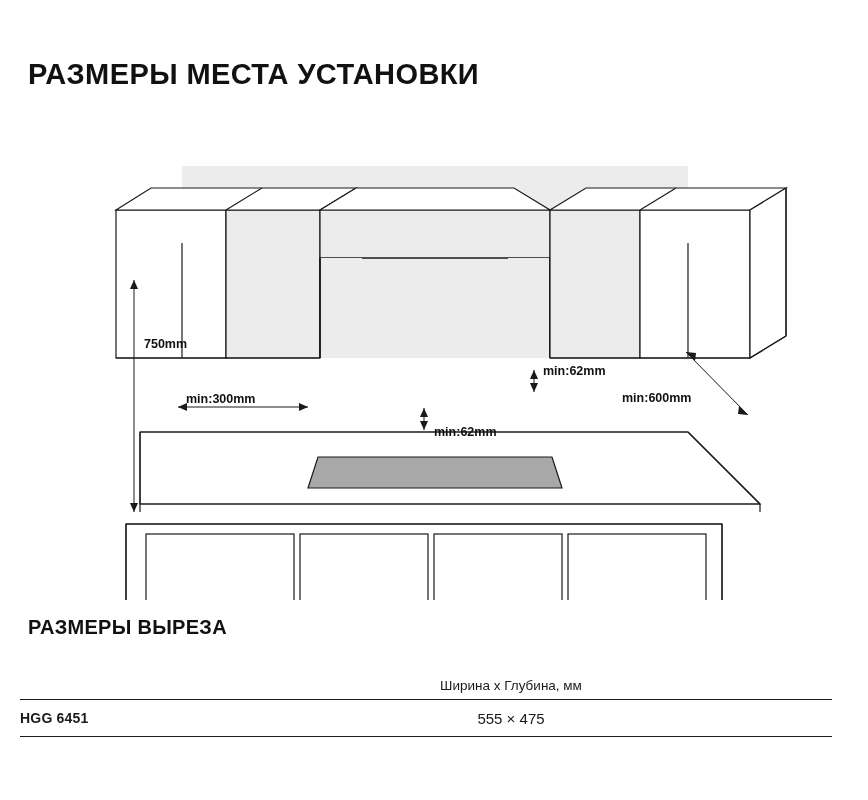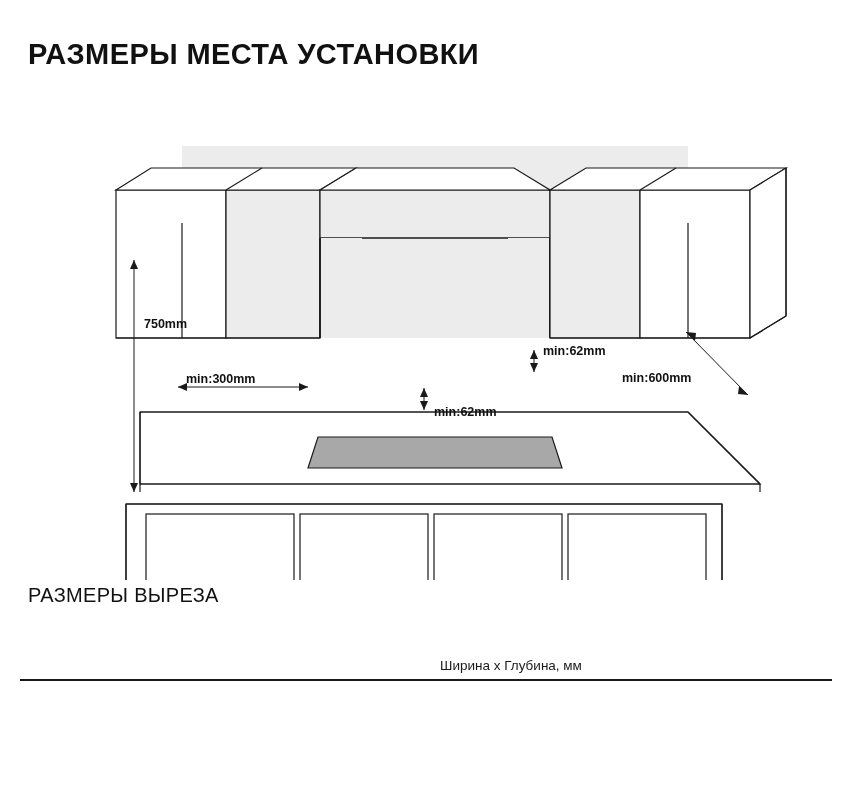--- a/index.html
+++ b/index.html
@@ -11,36 +11,37 @@
     width: 868px;
     height: 800px;
     position: relative;
     font-family: "Liberation Sans", sans-serif;
     color: #1a1a1a;
     overflow: hidden;
   }
   .page {
     position: absolute;
     inset: 0;
+    margin-top: 20px;
   }
   .title-install {
     position: absolute;
     left: 28px;
     top: 38px;
     font-size: 29px;
     font-weight: bold;
     letter-spacing: 0.4px;
     color: #111111;
   }
   .title-cutout {
     position: absolute;
     left: 28px;
-    top: 584px;
+    top: 596px;
     font-size: 20px;
-    font-weight: normal;
+    font-weight: bold;
     letter-spacing: 0.3px;
     color: #111111;
   }
   .drawing {
     position: absolute;
     left: 0;
     top: 80px;
     width: 754px;
     height: 500px;
   }
@@ -206,16 +207,20 @@
   </div>
 
   <div class="title-cutout">РАЗМЕРЫ ВЫРЕЗА</div>
 
   <div class="table-wrap">
     <div class="table-head">
       <div class="col-model"></div>
       <div class="col-dim">Ширина x Глубина, мм</div>
     </div>
     <div class="rule"></div>
+    <div class="table-row">
+      <div class="row-model">HGG 6451</div>
+      <div class="row-dim">555 × 475</div>
+    </div>
     <div class="rule"></div>
   </div>
 
 </div>
 
 </body></html>

